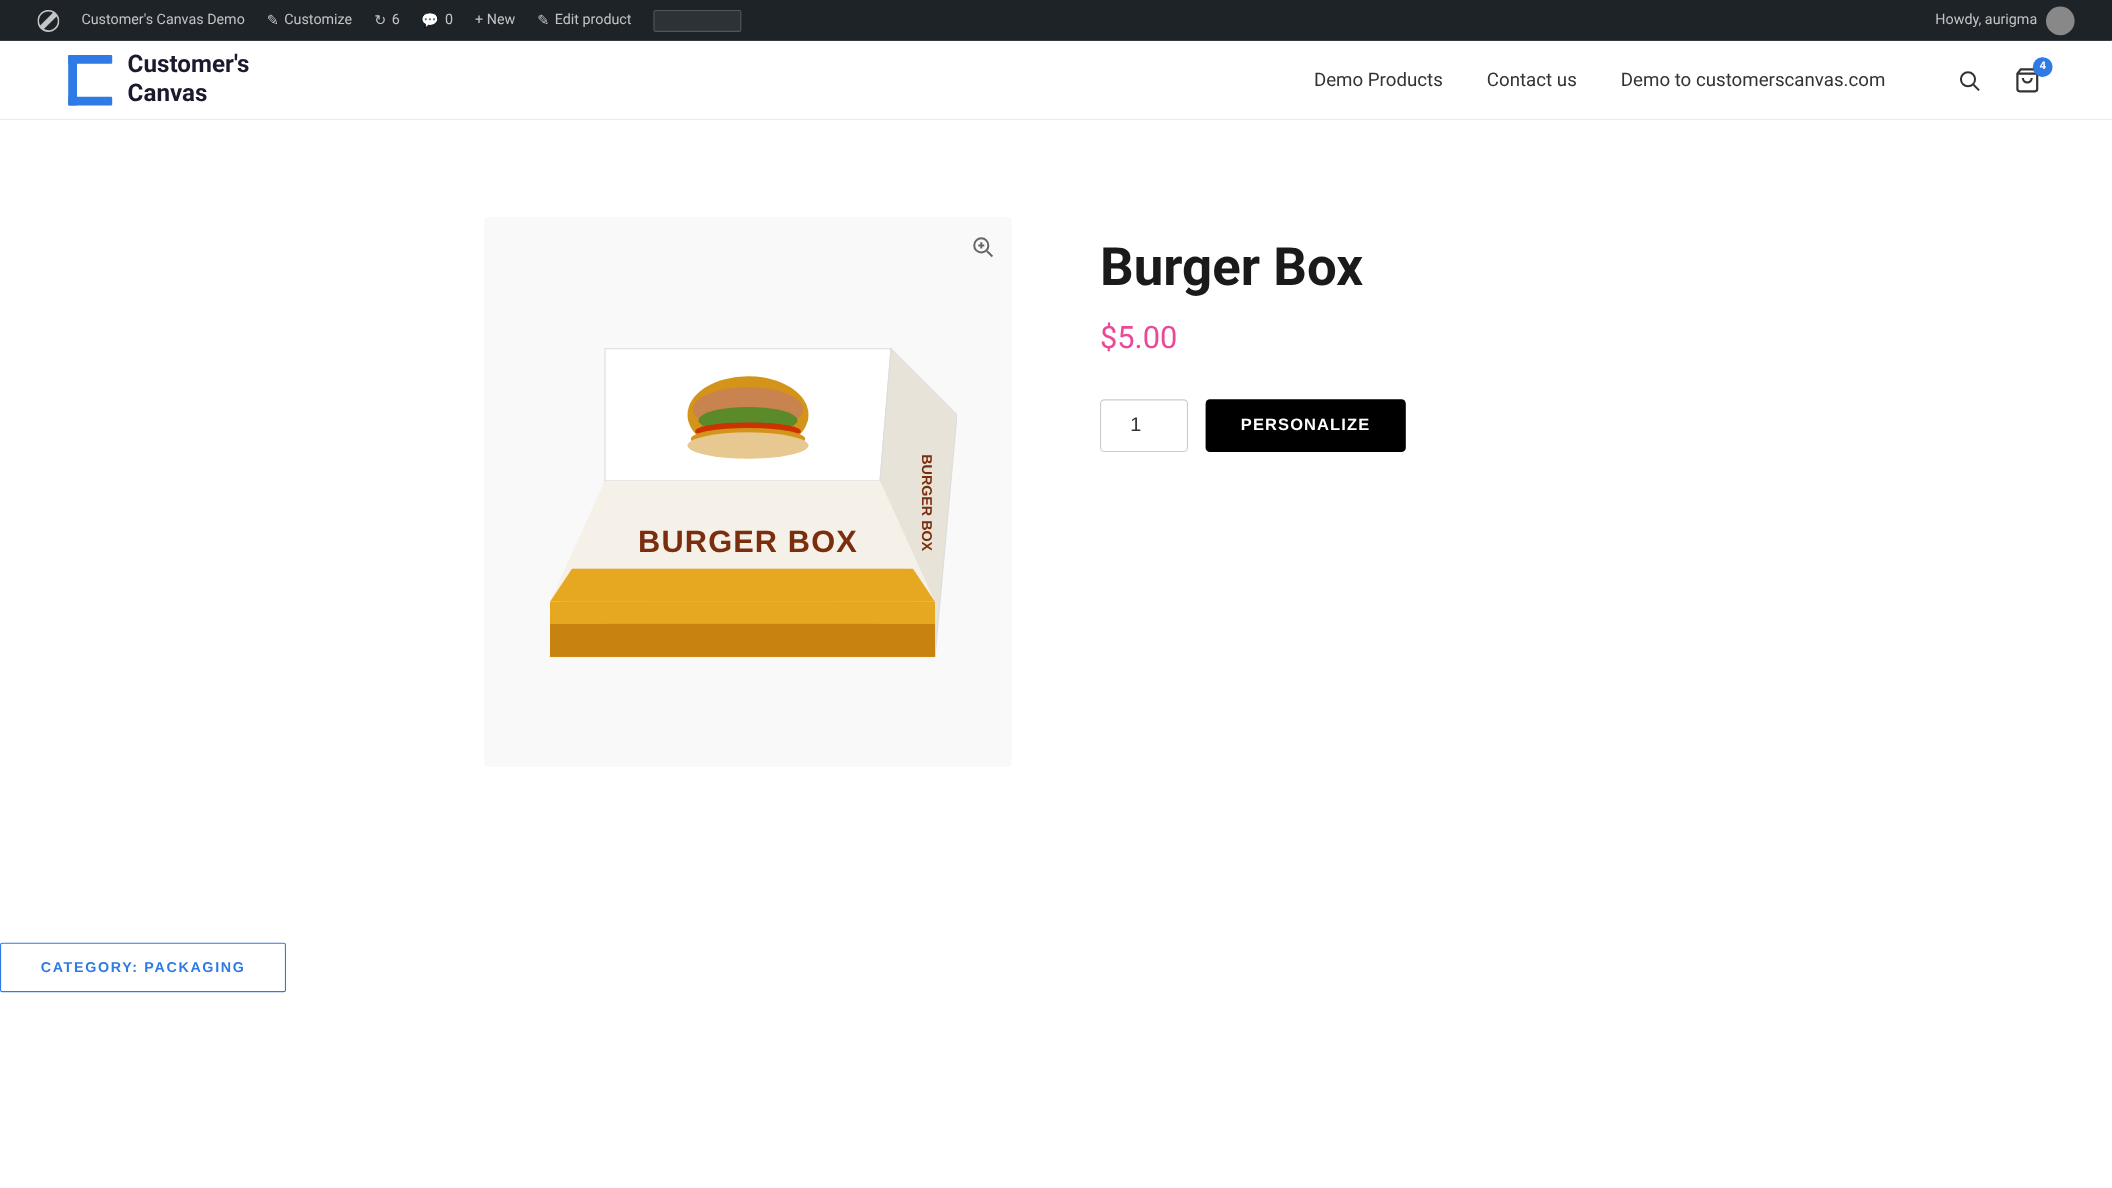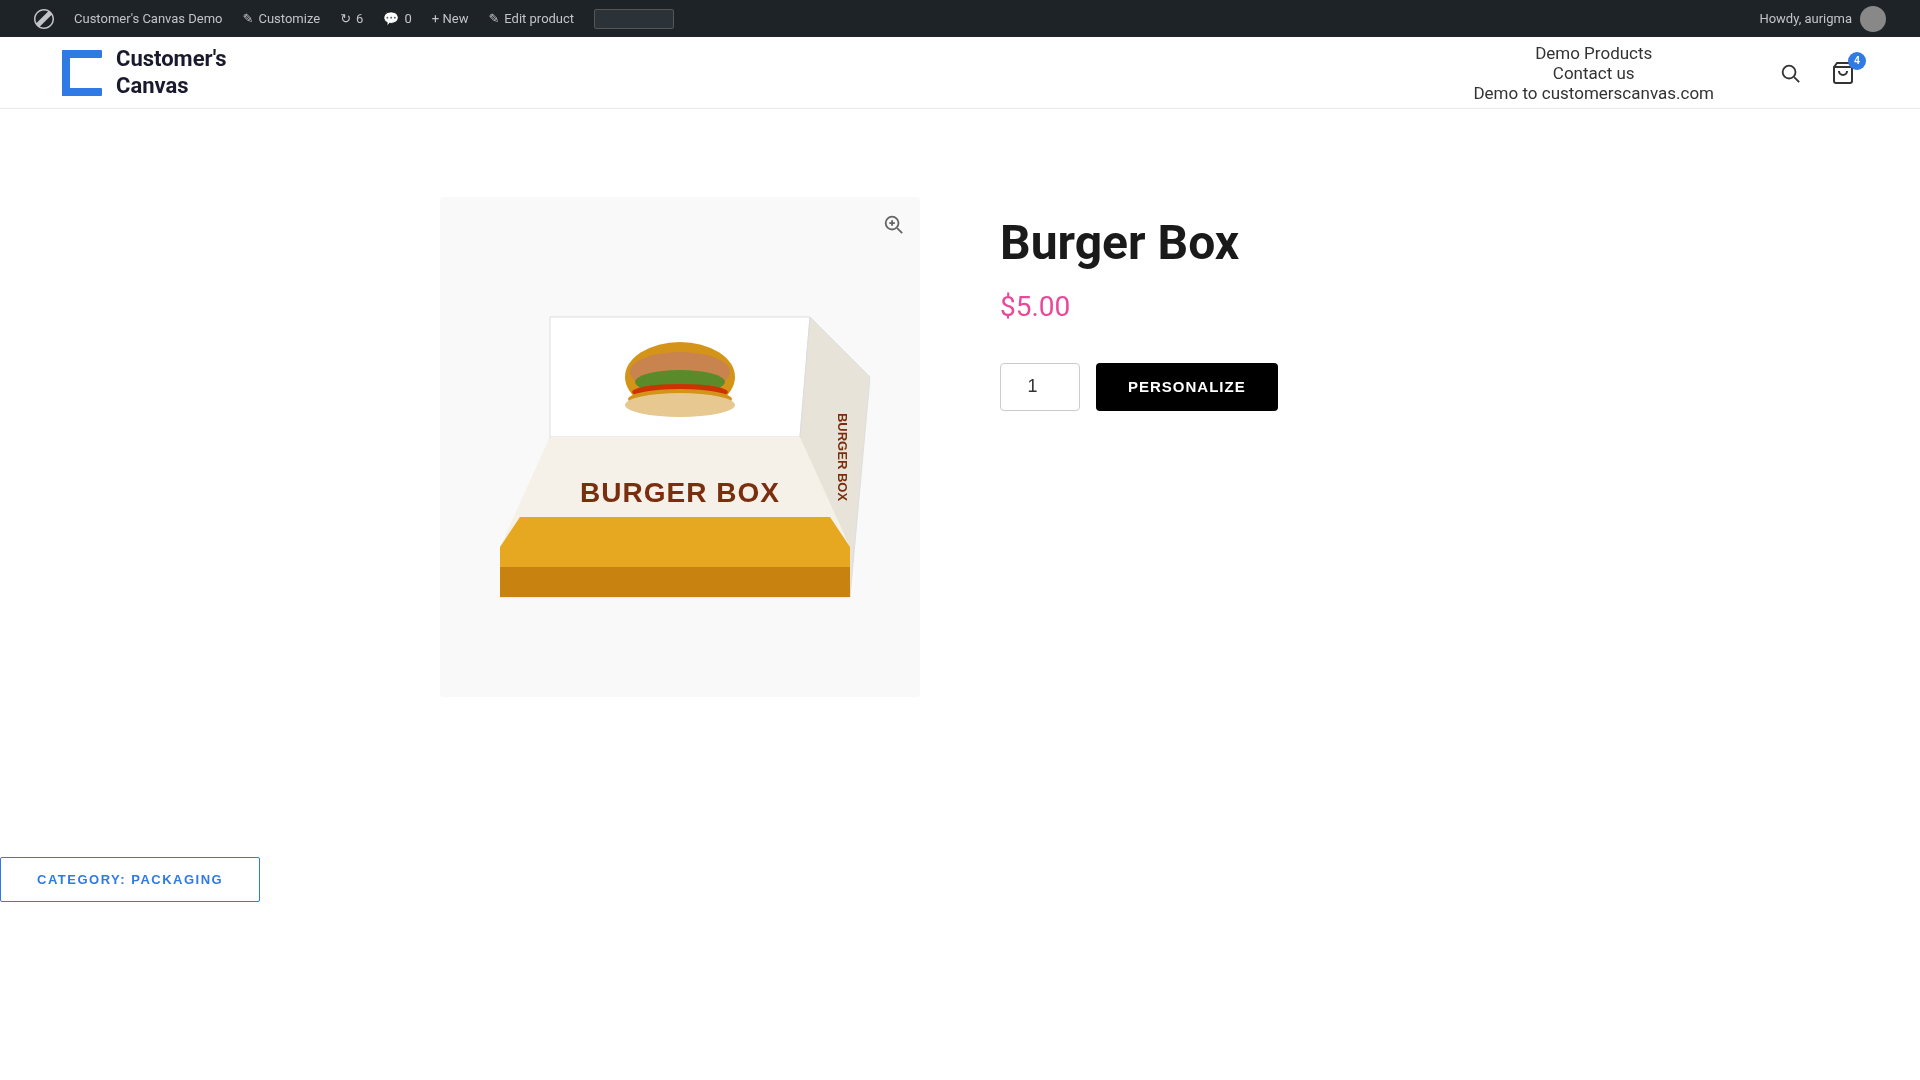--- a/index.html
+++ b/index.html
@@ -81,22 +81,22 @@
       font-size: 22px;
       font-weight: 700;
       line-height: 1.2;
       color: #1a1a2e;
     }
     .logo-text span { display: block; }
 
     nav {
       margin-left: auto;
       display: flex;
-      align-items: center;
-      flex-direction: column;
+      align-items: flex-start;
+      gap: 40px;
     }
     nav a {
       text-decoration: none;
       color: #333;
       font-size: 17px;
       font-weight: 400;
     }
 
     .header-icons {
       display: flex;

